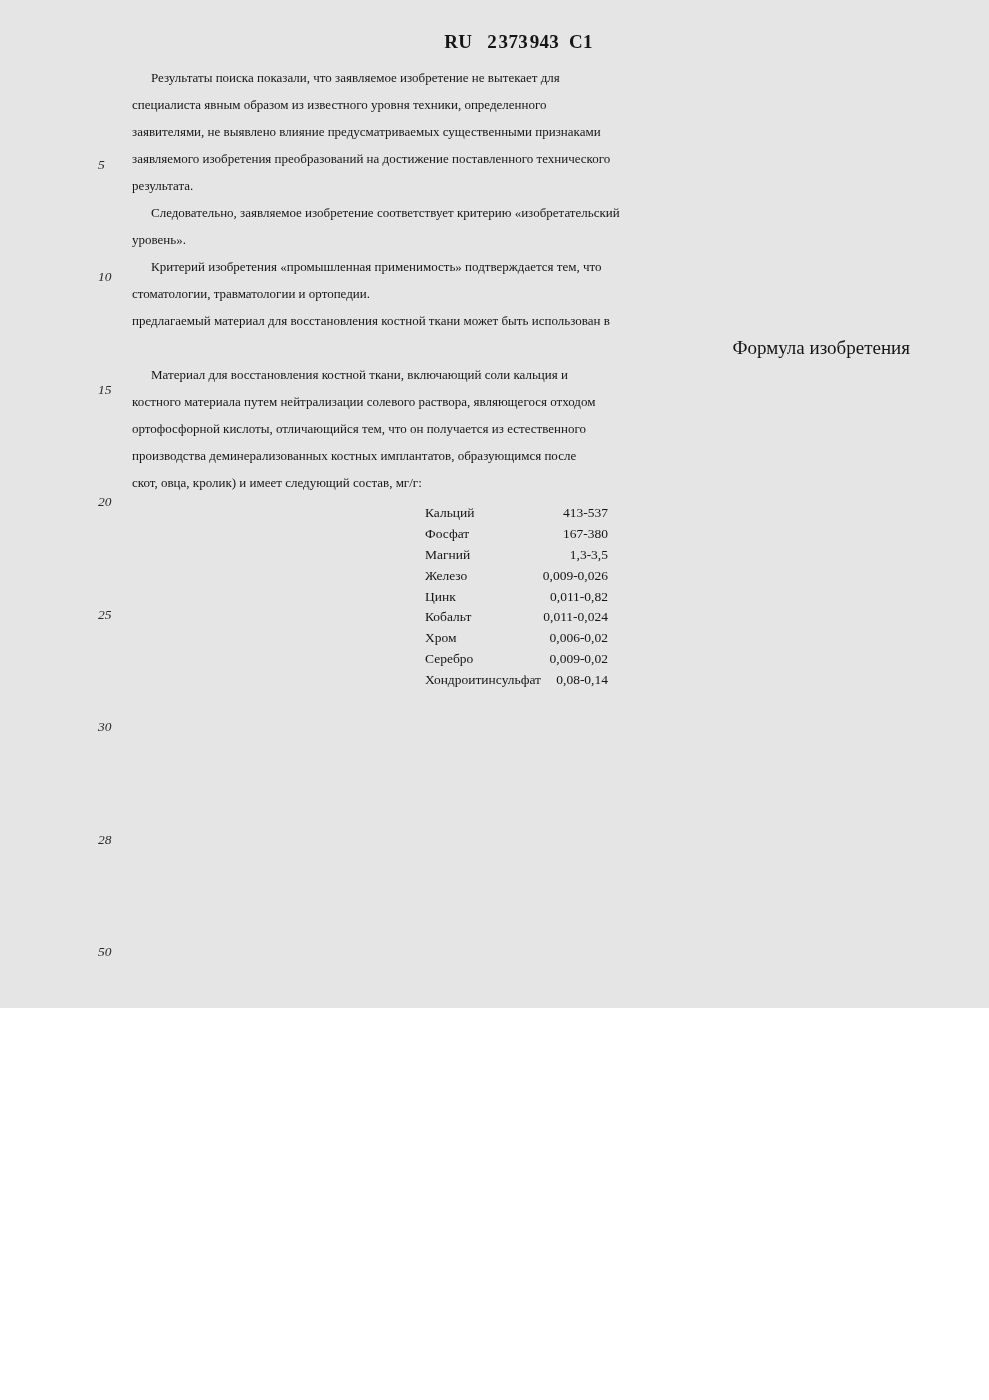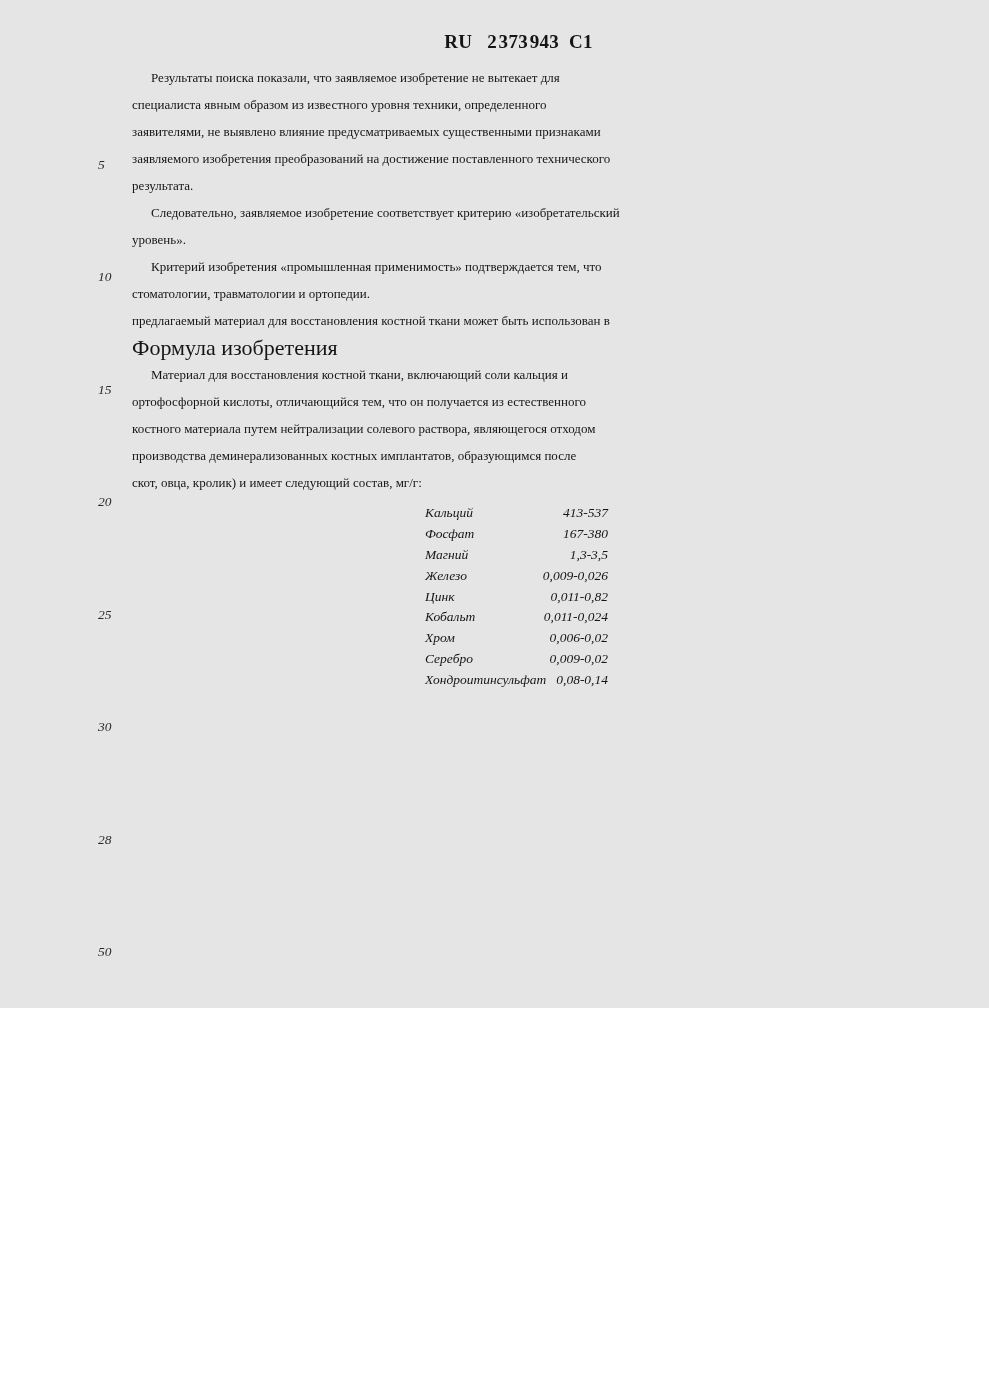--- a/index.html
+++ b/index.html
@@ -49,38 +49,37 @@
     width: 778px;
   }
   .tline {
     line-height: 27px;
     font-size: 13px;
     white-space: nowrap;
   }
   .tline.ind { padding-left: 19px; }
   .section-heading {
     line-height: 27px;
-    font-size: 22px;
-    text-align: left;
+    font-size: 19px;
+    text-align: right;
     white-space: nowrap;
   }
   .comp-table {
     margin-top: 7px;
     margin-left: 293px;
     width: 183px;
   }
   .trow {
     display: flex;
     justify-content: space-between;
     align-items: flex-end;
     height: 20.9px;
     font-size: 13.5px;
     line-height: 20.9px;
     white-space: nowrap;
-    font-style: italic;
   }
   .trow .tval { text-align: right; }
   .doc-footer {
     position: absolute;
     left: 0;
     top: 1288px;
     width: 989px;
     text-align: center;
     font-family: "Liberation Sans", sans-serif;
     font-size: 12.5px;
@@ -130,22 +129,22 @@
     <div>
       <div class="tline ind">Критерий изобретения «промышленная применимость» подтверждается тем, что</div>
       <div class="tline">стоматологии, травматологии и ортопедии.</div>
       <div class="tline">предлагаемый материал для восстановления костной ткани может быть использован в</div>
     </div>
 
     <div class="section-heading">Формула изобретения</div>
 
     <div>
       <div class="tline ind">Материал для восстановления костной ткани, включающий соли кальция и</div>
+      <div class="tline">костного материала путем нейтрализации солевого раствора, являющегося отходом</div>
       <div class="tline">ортофосфорной кислоты, отличающийся тем, что он получается из естественного</div>
-      <div class="tline">костного материала путем нейтрализации солевого раствора, являющегося отходом</div>
       <div class="tline">производства деминерализованных костных имплантатов, образующимся после</div>
       <div class="tline">скот, овца, кролик) и имеет следующий состав, мг/г:</div>
     </div>
 
     <div class="comp-table">
       <div class="trow">
         <span class="tlabel">Кальций</span>
         <span class="tval">413-537</span>
       </div>
       <div class="trow">

